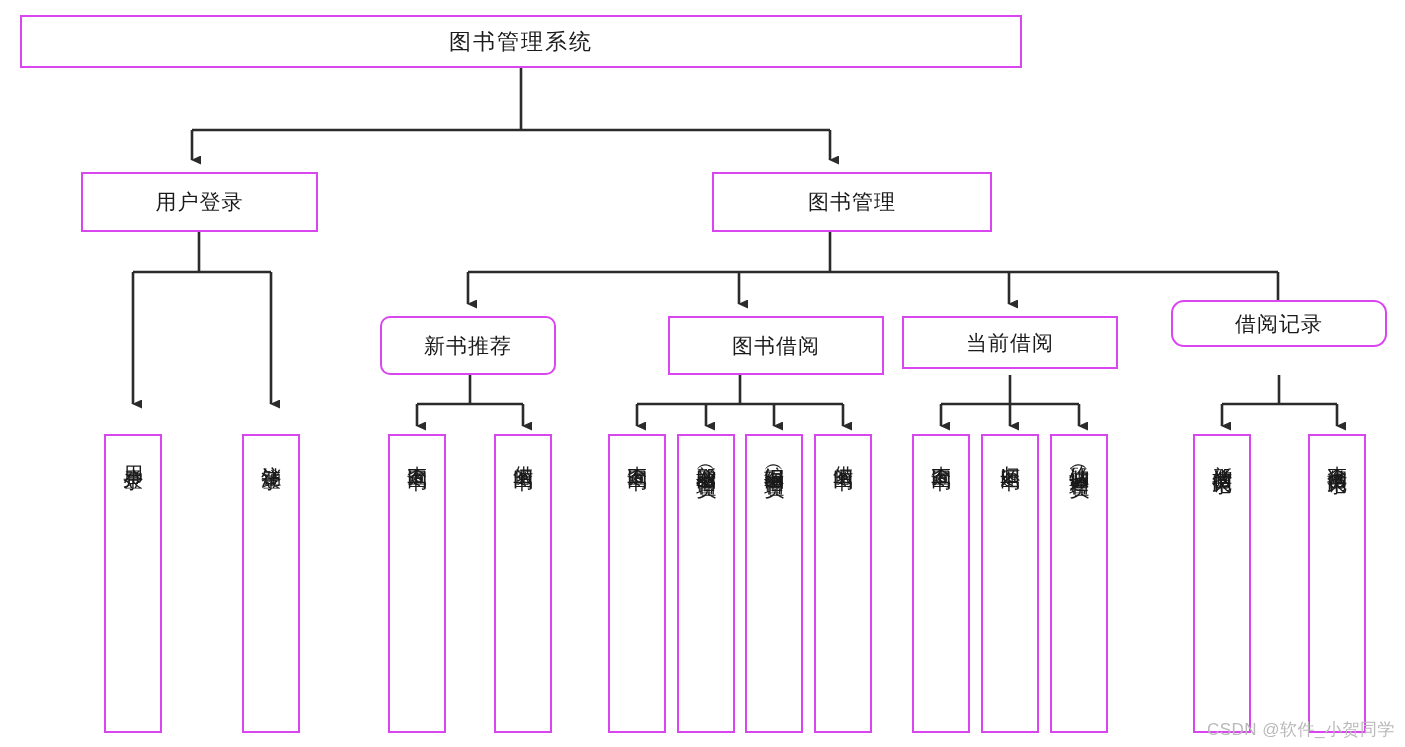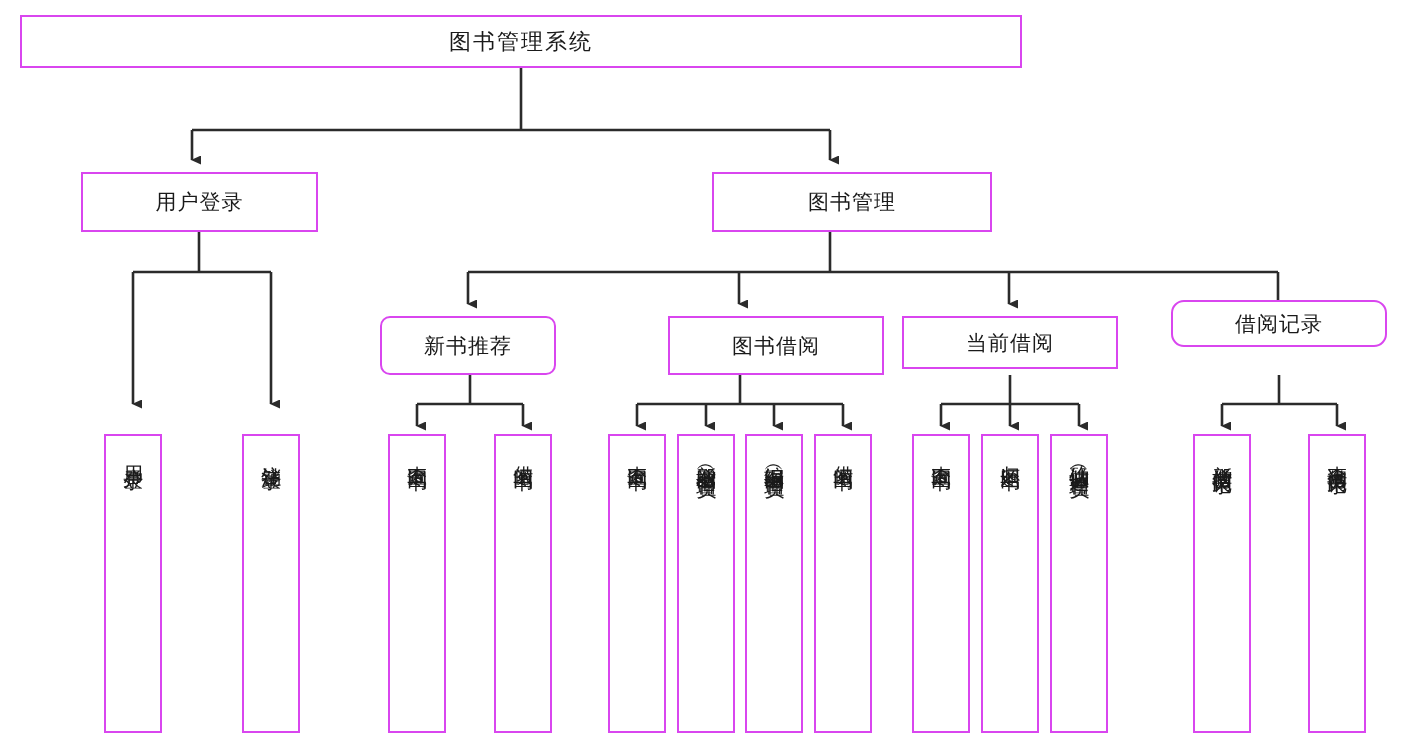--- a/index.html
+++ b/index.html
@@ -186,14 +186,15 @@
     <span class="vtext">确认归还（管理员）</span>
   </div>
 
   <div class="node vert" style="left:1193px; top:434px; width:58px; height:299px;">
     <span class="vtext">新增借阅记录</span>
   </div>
   <div class="node vert" style="left:1308px; top:434px; width:58px; height:299px;">
     <span class="vtext">查询借阅记录</span>
   </div>
 
+  <div class="watermark">CSDN @软件_小贺同学</div>
 
 </div>
 
 </body></html>

